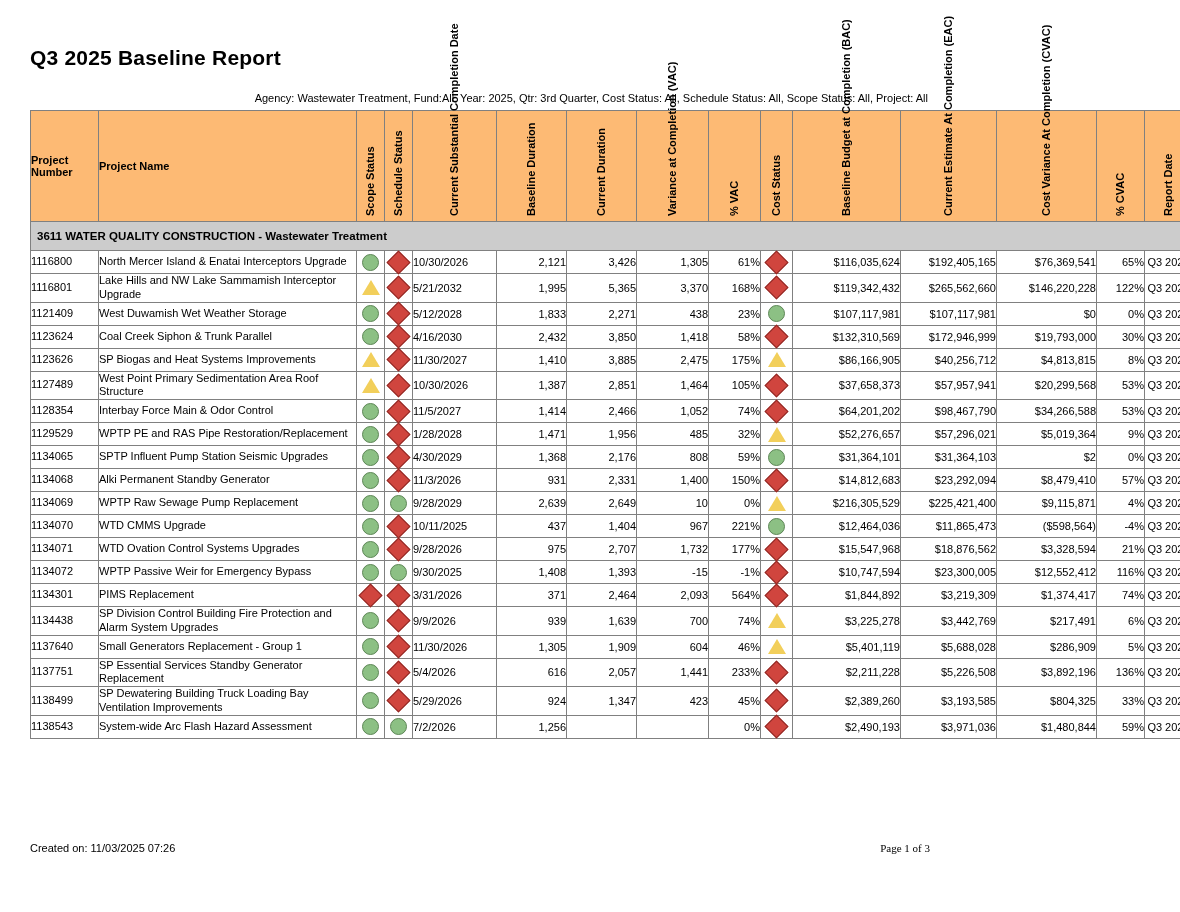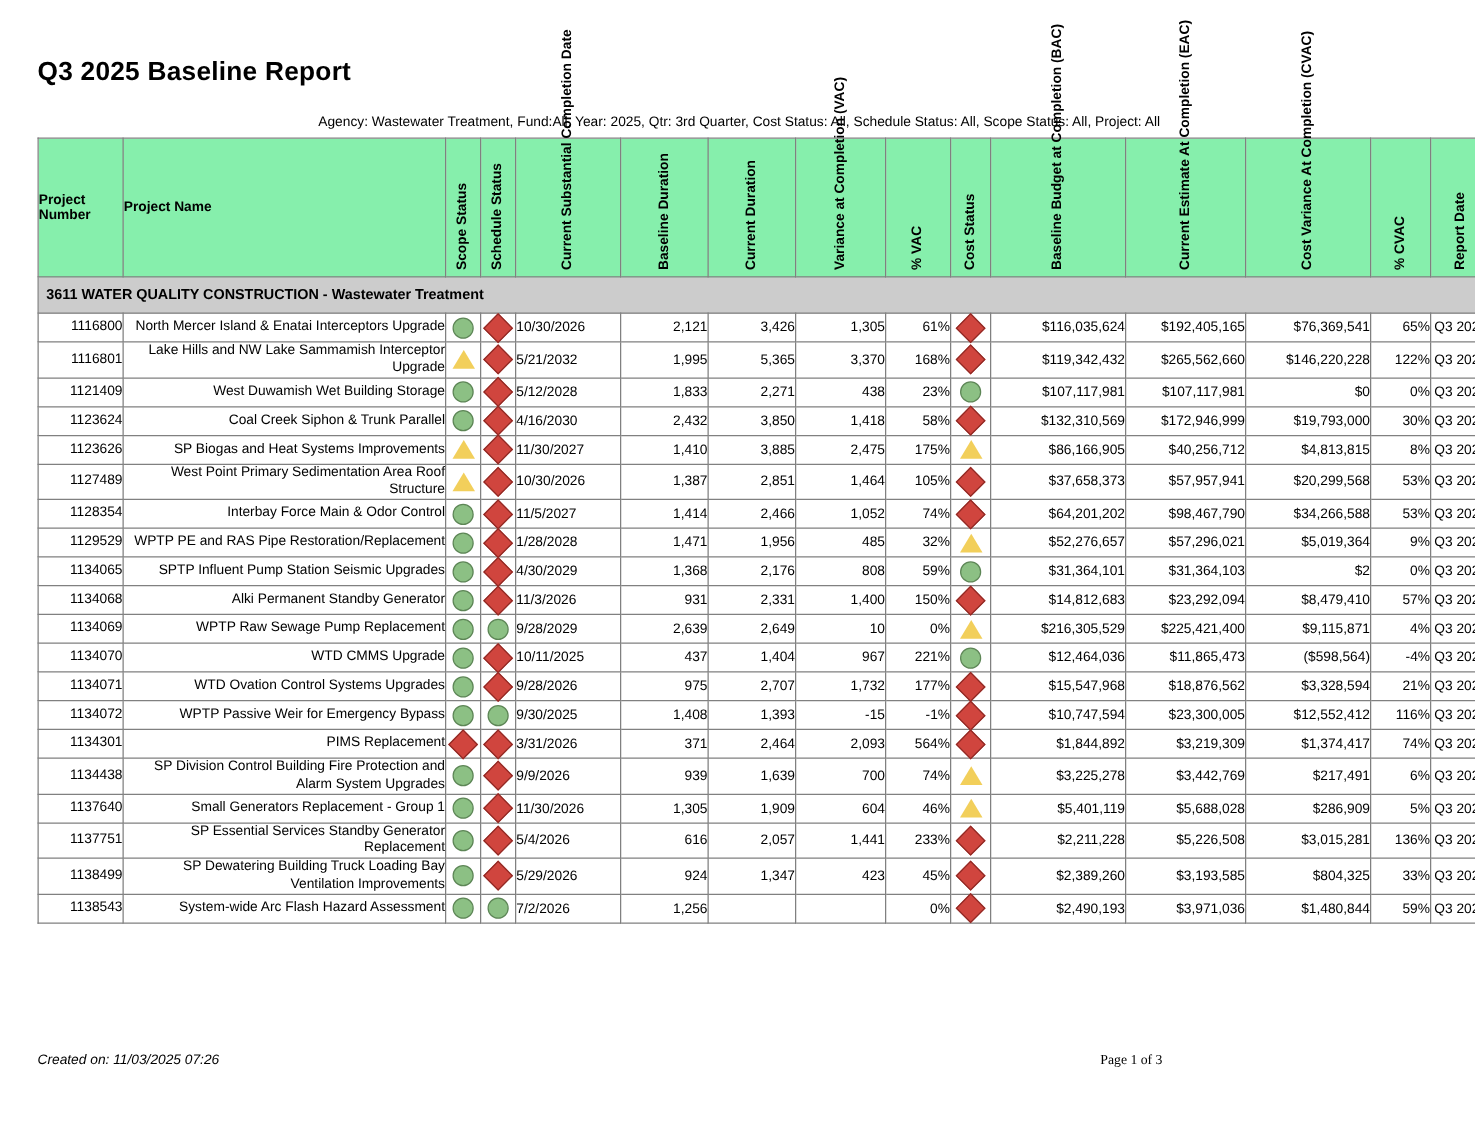--- a/index.html
+++ b/index.html
@@ -42,21 +42,21 @@
     width: 1120px;
     table-layout: fixed;
   }
   table.report th, table.report td {
     border: 1px solid #808080;
     padding: 0;
     font-size: 11px;
     vertical-align: middle;
   }
   thead th {
-    background: #86efac;
+    background: #fdba74;
     height: 110px;
     font-weight: bold;
     font-size: 10.5px;
     padding: 2px 3px;
   }
   th.vertical {
     white-space: nowrap;
   }
   th.vertical .rot {
     writing-mode: vertical-rl;
@@ -77,21 +77,21 @@
     font-weight: bold;
     font-size: 11.5px;
     padding: 4px 6px;
     height: 20px;
   }
   td.num {
     text-align: right;
     padding-right: 6px;
   }
   td.txt {
-    text-align: right;
+    text-align: left;
     padding: 4px 5px;
     line-height: 1.25;
   }
   td.ctr {
     text-align: center;
   }
   td.date {
     padding-right: 8px;
   }
   tbody tr.data td {
@@ -138,21 +138,21 @@
   .footer {
     position: absolute;
     left: 30px;
     right: 30px;
     bottom: 52px;
     height: 20px;
     font-size: 11px;
   }
   .footer .created {
     position: absolute;
-    left: 0; top: 2px; font-style: italic;
+    left: 0; top: 2px;
   }
   .footer .page-no {
     position: absolute;
     right: 0; top: 2px; font-family: Liberation Serif, serif;
   }
   .legend {
     position: absolute;
     left: 355px;
     top: -2px;
     display: flex;
@@ -253,21 +253,21 @@
           <td class="num">168%</td>
           <td class="ctr"><span class="marker red"></span></td>
           <td class="num">$119,342,432</td>
           <td class="num">$265,562,660</td>
           <td class="num">$146,220,228</td>
           <td class="num">122%</td>
           <td class="ctr">Q3 2025</td>
         </tr>
         <tr class="data">
           <td class="txt">1121409</td>
-          <td class="txt">West Duwamish Wet Building Storage</td>
+          <td class="txt">West Duwamish Wet Weather Storage</td>
           <td class="ctr"><span class="marker green"></span></td>
           <td class="ctr"><span class="marker red"></span></td>
           <td class="date">5/12/2028</td>
           <td class="num">1,833</td>
           <td class="num">2,271</td>
           <td class="num">438</td>
           <td class="num">23%</td>
           <td class="ctr"><span class="marker green"></span></td>
           <td class="num">$107,117,981</td>
           <td class="num">$107,117,981</td>
@@ -519,21 +519,21 @@
           <td class="ctr"><span class="marker green"></span></td>
           <td class="ctr"><span class="marker red"></span></td>
           <td class="date">5/4/2026</td>
           <td class="num">616</td>
           <td class="num">2,057</td>
           <td class="num">1,441</td>
           <td class="num">233%</td>
           <td class="ctr"><span class="marker red"></span></td>
           <td class="num">$2,211,228</td>
           <td class="num">$5,226,508</td>
-          <td class="num">$3,015,281</td>
+          <td class="num">$3,892,196</td>
           <td class="num">136%</td>
           <td class="ctr">Q3 2025</td>
         </tr>
         <tr class="data">
           <td class="txt">1138499</td>
           <td class="txt">SP Dewatering Building Truck Loading Bay Ventilation Improvements</td>
           <td class="ctr"><span class="marker green"></span></td>
           <td class="ctr"><span class="marker red"></span></td>
           <td class="date">5/29/2026</td>
           <td class="num">924</td>

